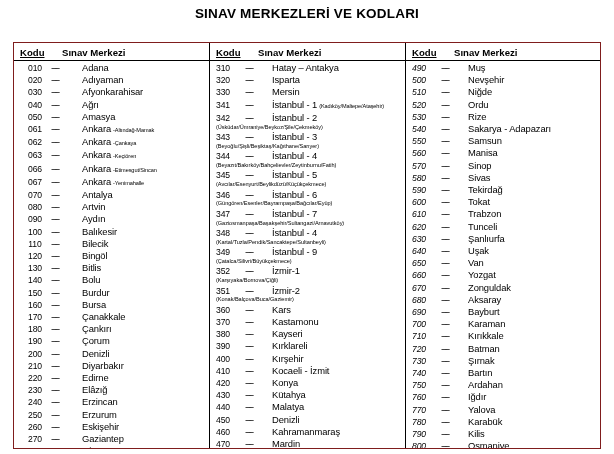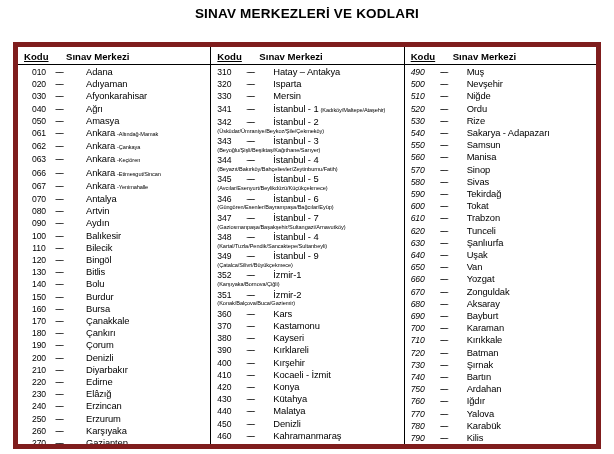--- a/index.html
+++ b/index.html
@@ -29,21 +29,21 @@
     padding: 0 4px;
     line-height: 16px;
   }
   #table-wrap {
     position: absolute;
     left: 13px;
     top: 36px;
     width: 588px;
     height: 407px;
     box-sizing: border-box;
-    border: 5px solid #7f1d1d;
+    border: 1px solid #7f1d1d;
     display: flex;
     background: #ffffff;
   }
   .col {
     box-sizing: border-box;
     position: relative;
     padding: 3px 0 0 0;
     overflow: hidden;
   }
   .col-1 { width: 196px; border-right: 1px solid #000000; }
@@ -278,21 +278,21 @@
             <span class="name">Erzincan</span>
           </div>
           <div class="row">
             <span class="code">250</span>
             <span class="lead">-------</span>
             <span class="name">Erzurum</span>
           </div>
           <div class="row">
             <span class="code">260</span>
             <span class="lead">-------</span>
-            <span class="name">Karşıyaka</span>
+            <span class="name">Eskişehir</span>
           </div>
           <div class="row">
             <span class="code">270</span>
             <span class="lead">-------</span>
             <span class="name">Gaziantep</span>
           </div>
           <div class="row">
             <span class="code">280</span>
             <span class="lead">-------</span>
             <span class="name">Giresun</span>

